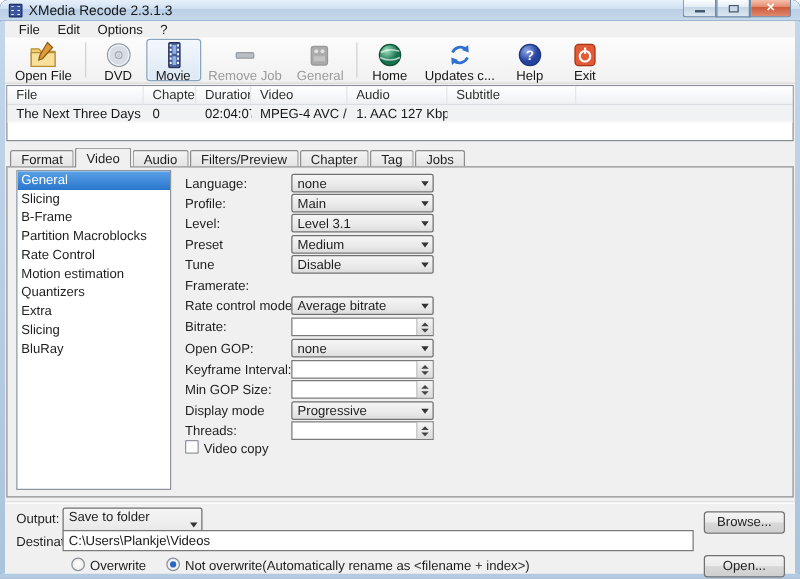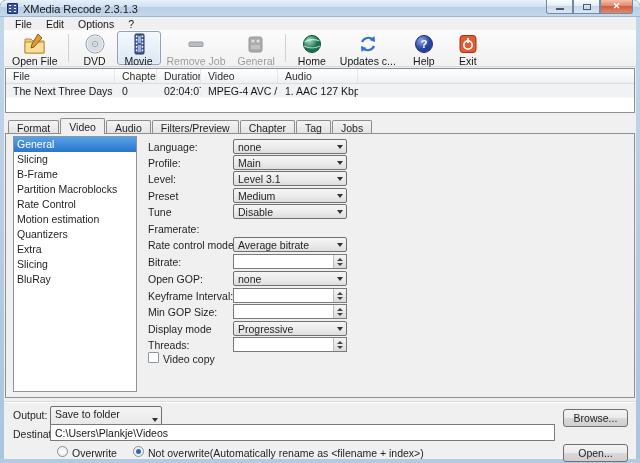--- a/index.html
+++ b/index.html
@@ -271,20 +271,21 @@
     </div>
   </div>
 
   <div class="filelist">
     <div class="fl-header">
       <div class="fl-hcell c-file">File</div>
       <div class="fl-hcell c-chap">Chapters</div>
       <div class="fl-hcell c-dur">Duration</div>
       <div class="fl-hcell c-vid">Video</div>
       <div class="fl-hcell c-aud">Audio</div>
+      <div class="fl-hcell c-sub">Subtitle</div>
       <div class="fl-hcell c-fill"></div>
     </div>
     <div class="fl-row">
       <div class="fl-cell c-file">The Next Three Days (2010) MV4 NL ...</div>
       <div class="fl-cell c-chap">0</div>
       <div class="fl-cell c-dur">02:04:07</div>
       <div class="fl-cell c-vid">MPEG-4 AVC / H.264 29.9...</div>
       <div class="fl-cell c-aud">1. AAC 127 Kbps 48000 H...</div>
       <div class="fl-cell c-sub"></div>
       <div class="fl-cell c-fill"></div>

